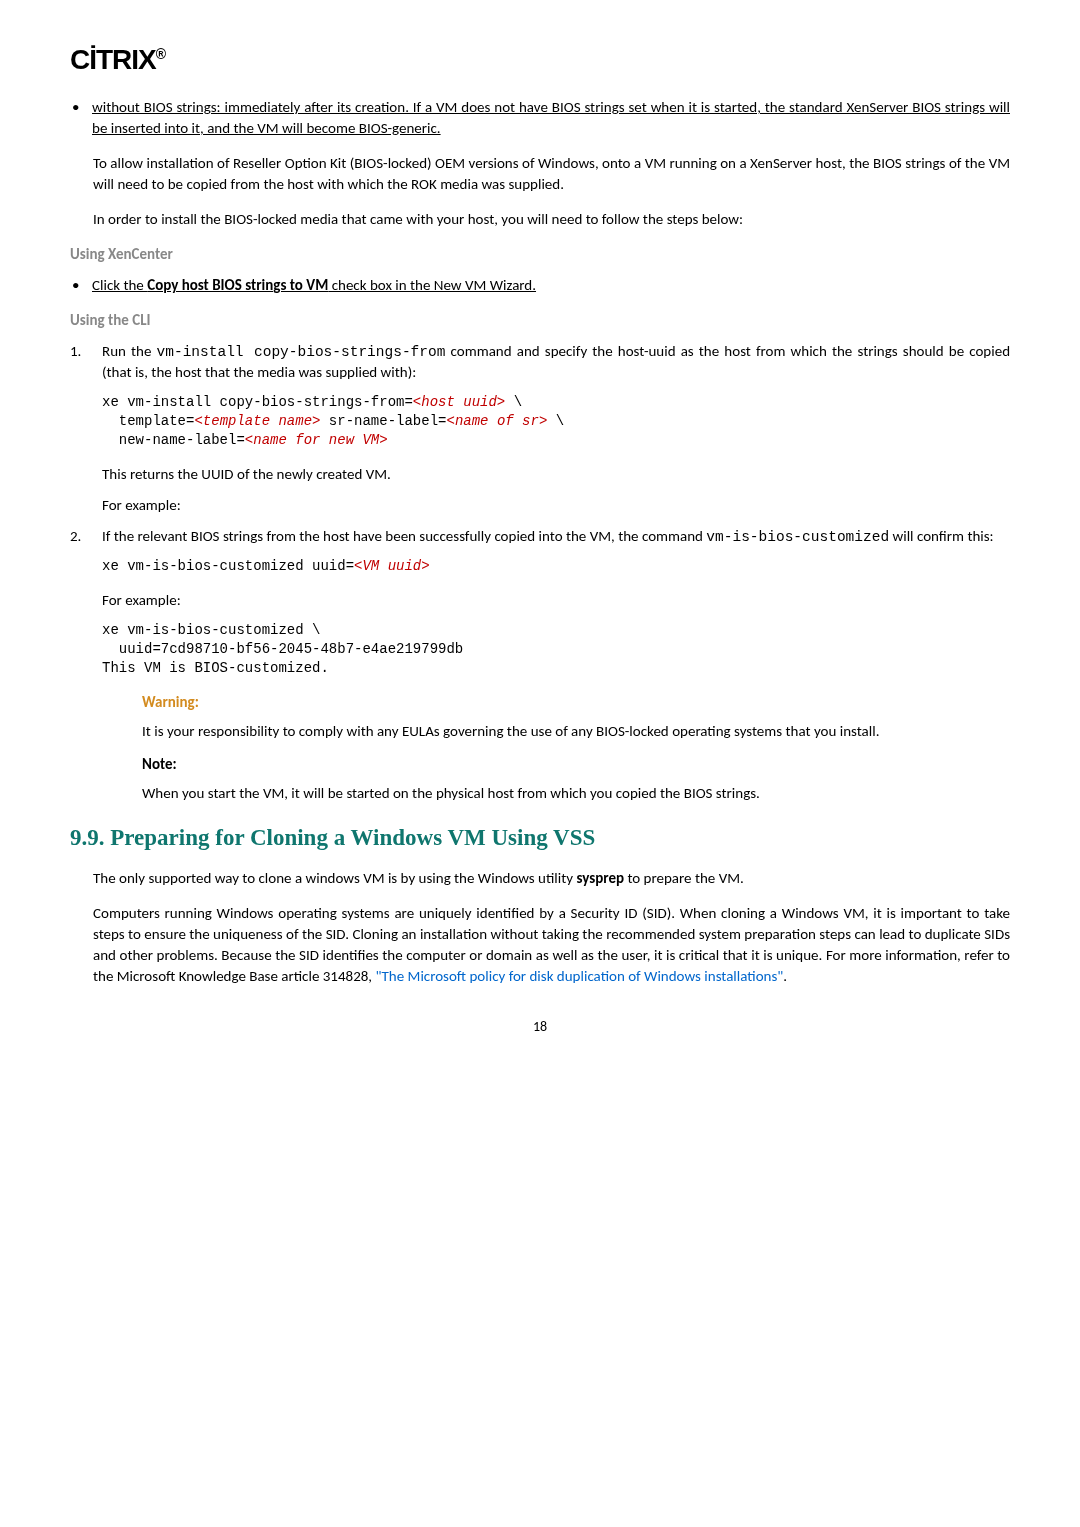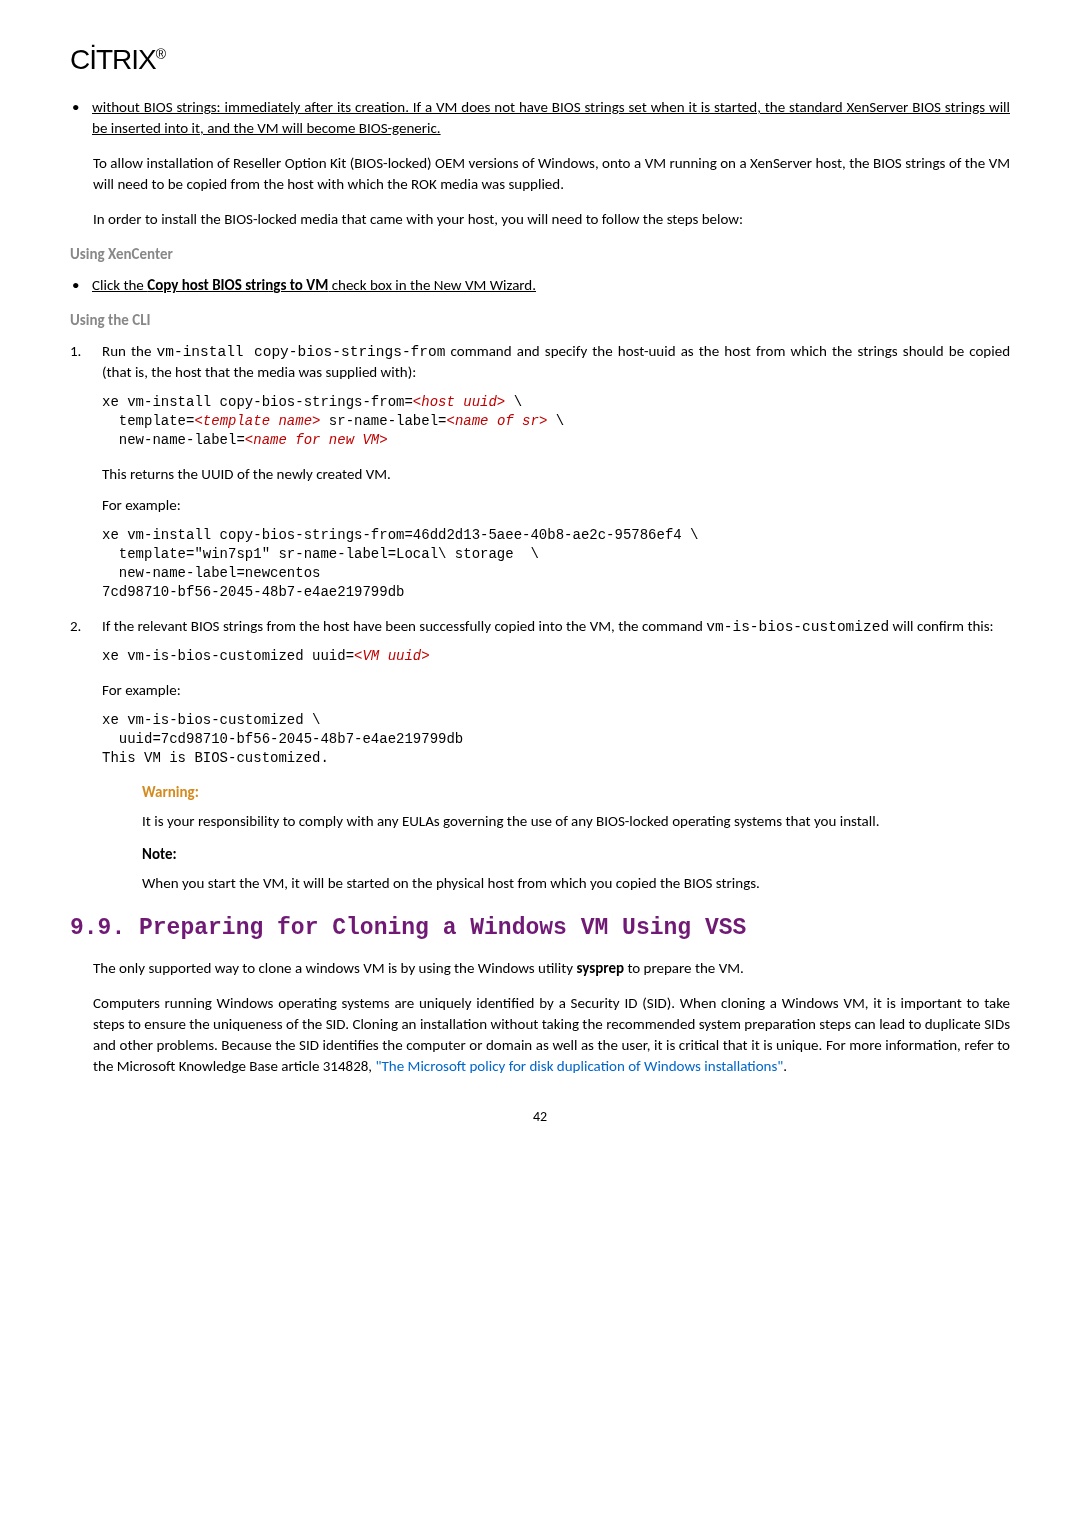--- a/index.html
+++ b/index.html
@@ -8,21 +8,21 @@
     background: #ffffff;
     color: #000;
     width: 1080px;
     margin: 0 auto;
     padding: 40px 70px 30px 70px;
     font-size: 15px;
     line-height: 1.4;
   }
   .logo {
     font-family: Arial, sans-serif;
-    font-weight: 400;
+    font-weight: 700;
     font-size: 28px;
     letter-spacing: -1px;
     color: #000;
     margin-bottom: 18px;
   }
   .para {
     text-align: justify;
     margin-bottom: 14px;
     margin-left: 23px;
   }
@@ -92,23 +92,23 @@
   }
   .warn-label {
     font-weight: bold;
     color: #d38b1f;
     margin-bottom: 8px;
   }
   .note-body {
     text-align: justify;
   }
   h2.section {
-    font-family: Liberation Mono, monospace;
+    font-family: Liberation Serif, serif;
     font-weight: bold;
-    color: #701a75;
+    color: #0f766e;
     font-size: 23px;
     margin-top: 18px;
     margin-bottom: 14px;
   }
   .link { color: #0066cc; }
   .mono { font-family: 'Courier New', monospace; font-size: 14.5px; }
   .page-num {
     text-align: center;
     margin-top: 30px;
     font-size: 14px;
@@ -142,24 +142,20 @@
 <ol class="numlist">
   <li>
     <div class="intro">
       <span>Run the </span><span class="mono">vm-install copy-bios-strings-from</span><span> command and specify the host-uuid as the host from which the strings should be copied (that is, the host that the media was supplied with):</span>
     </div>
 <pre class="code"><span>xe vm-install copy-bios-strings-from=</span><span class="ph">&lt;host uuid&gt;</span><span> \
   template=</span><span class="ph">&lt;template name&gt;</span><span> sr-name-label=</span><span class="ph">&lt;name of sr&gt;</span><span> \
   new-name-label=</span><span class="ph">&lt;name for new VM&gt;</span></pre>
     <div class="step-text">This returns the UUID of the newly created VM.</div>
     <div class="step-text">For example:</div>
-<pre class="code">xe vm-install copy-bios-strings-from=46dd2d13-5aee-40b8-ae2c-95786ef4 \
-  template="win7sp1" sr-name-label=Local\ storage  \
-  new-name-label=newcentos
-7cd98710-bf56-2045-48b7-e4ae219799db</pre>
   </li>
 
   <li>
     <div class="intro">
       <span>If the relevant BIOS strings from the host have been successfully copied into the VM, the command </span><span class="mono">vm-is-bios-customized</span><span> will confirm this:</span>
     </div>
 <pre class="code"><span>xe vm-is-bios-customized uuid=</span><span class="ph">&lt;VM uuid&gt;</span></pre>
     <div class="step-text">For example:</div>
 <pre class="code">xe vm-is-bios-customized \
   uuid=7cd98710-bf56-2045-48b7-e4ae219799db
@@ -180,13 +176,13 @@
 <h2 class="section">9.9. Preparing for Cloning a Windows VM Using VSS</h2>
 
 <p class="para">
   <span>The only supported way to clone a windows VM is by using the Windows utility </span><strong>sysprep</strong><span> to prepare the VM.</span>
 </p>
 
 <p class="para">
   <span>Computers running Windows operating systems are uniquely identified by a Security ID (SID). When cloning a Windows VM, it is important to take steps to ensure the uniqueness of the SID. Cloning an installation without taking the recommended system preparation steps can lead to duplicate SIDs and other problems. Because the SID identifies the computer or domain as well as the user, it is critical that it is unique. For more information, refer to the Microsoft Knowledge Base article 314828, </span><span class="link">"The Microsoft policy for disk duplication of Windows installations"</span><span>.</span>
 </p>
 
-<div class="page-num">42</div>
+<div class="page-num">18</div>
 
 </body></html>

